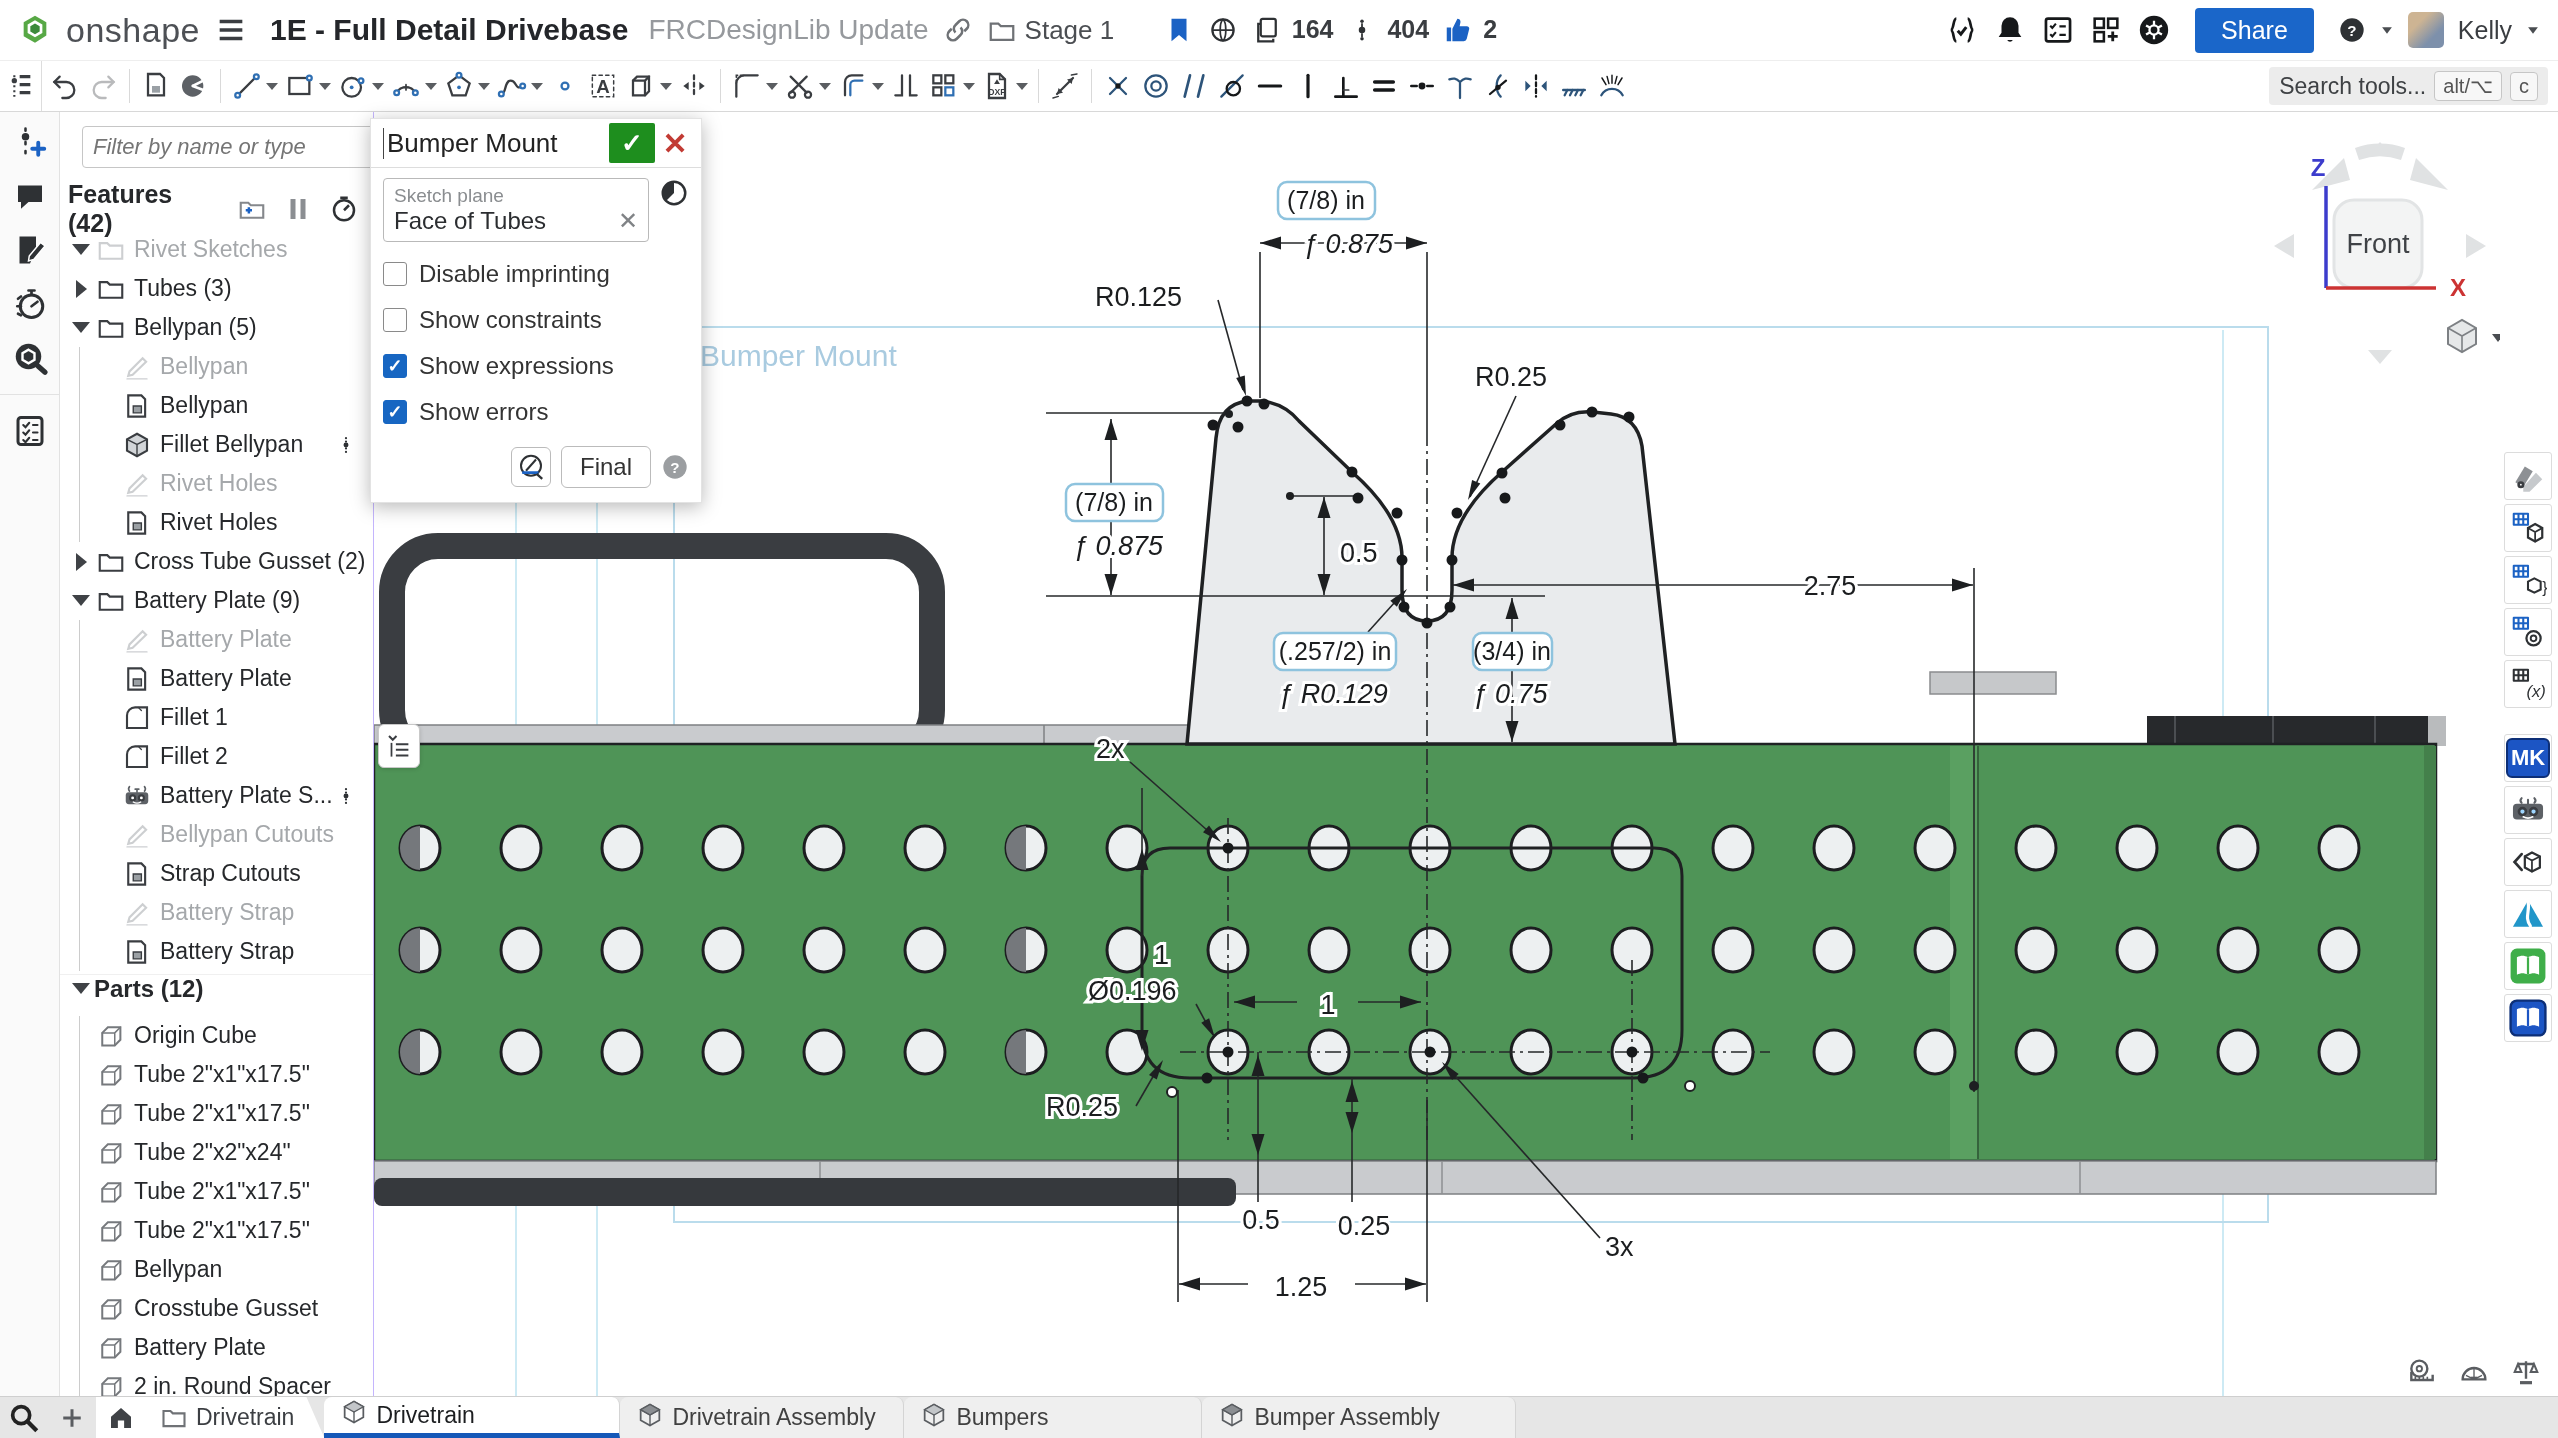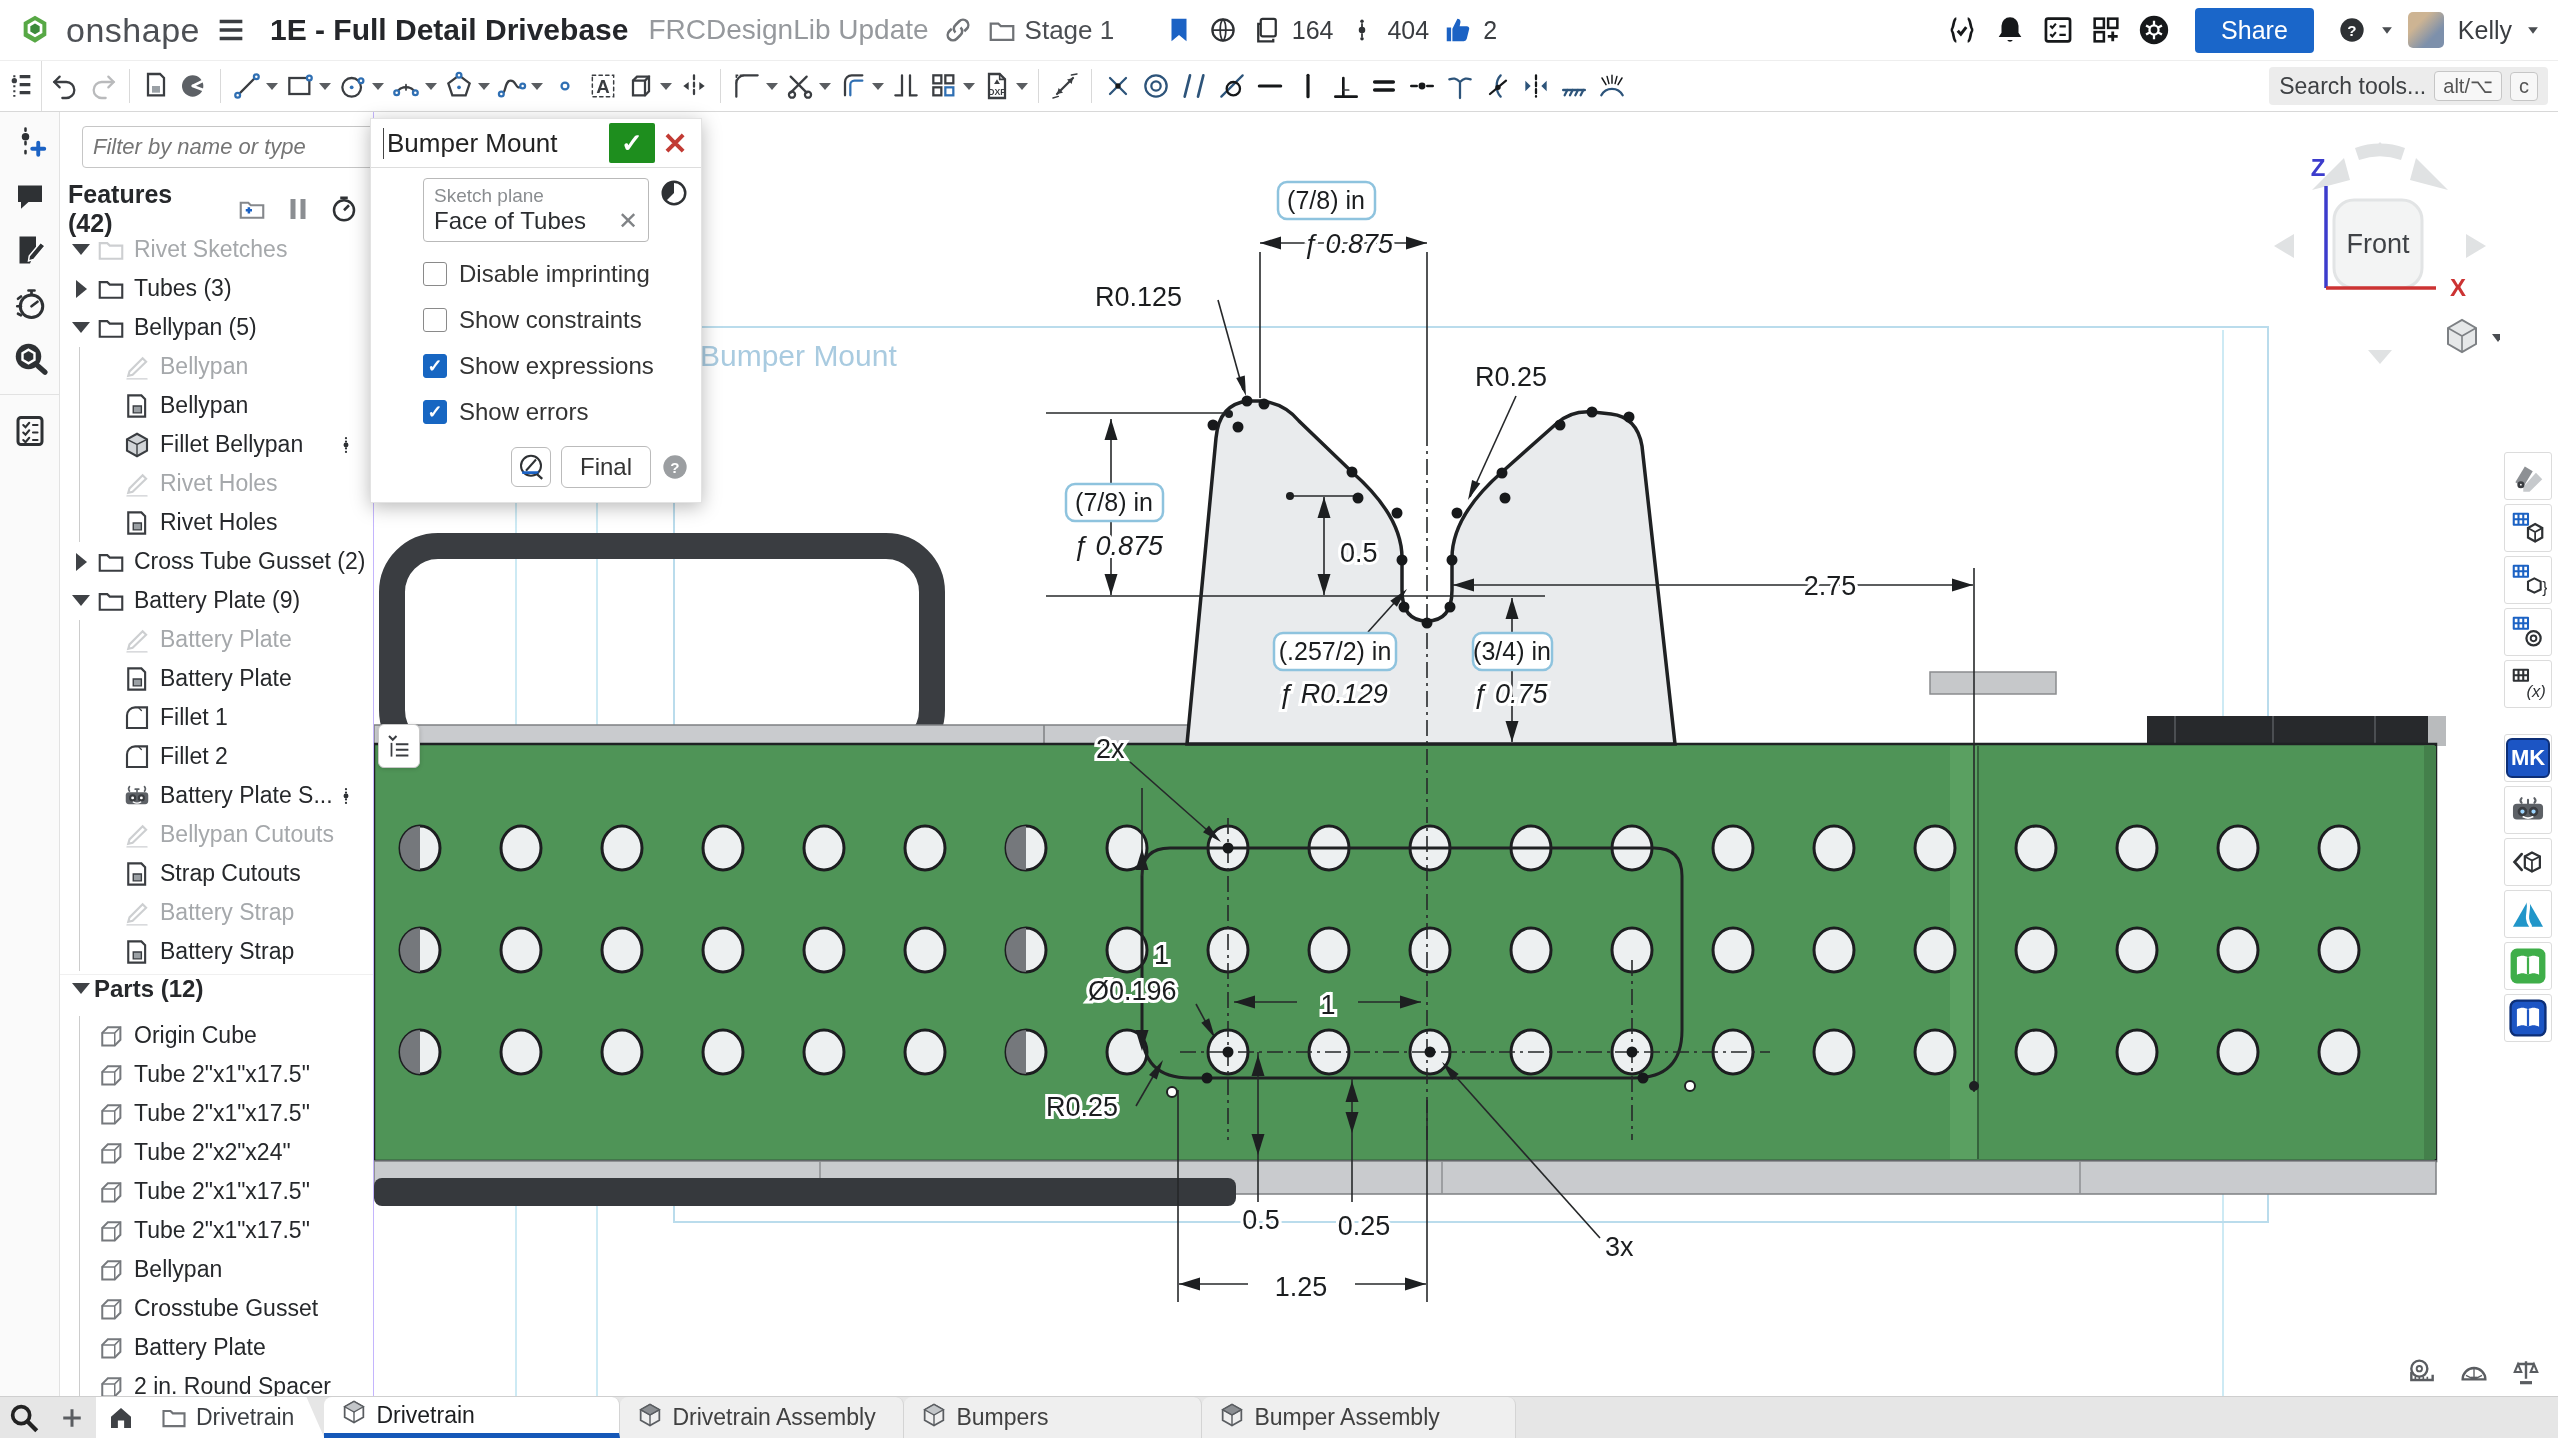--- a/index.html
+++ b/index.html
@@ -7,21 +7,21 @@
               font-family:"Liberation Sans", sans-serif; }
   svg text { font-family:"Liberation Sans", sans-serif; }
 
   
   .header { height:60px; display:flex; align-items:center; padding:0 18px; background:#fff; gap:14px; }
   .logo-word { font-size:34px; color:#4d5055; letter-spacing:.5px; }
   .doc-title { font-size:30px; font-weight:bold; color:#24262a; margin-left:8px; white-space:nowrap; }
   .doc-sub { font-size:28px; color:#96999d; margin-left:6px; white-space:nowrap; }
   .stage { display:flex; align-items:flex-end; gap:8px; font-size:26px; color:#4b4e52; }
   .hspace { flex:1; }
-  .stat { display:flex; align-items:flex-end; gap:10px; font-size:25px; color:#3a3d41; }
+  .stat { display:flex; align-items:flex-start; gap:10px; font-size:25px; color:#3a3d41;font-weight:bold; }
   .icon24 { width:30px; height:30px; display:inline-block; }
   .icon28 { width:34px; height:34px; display:inline-block; }
   .share-btn { background:#1a66c9; color:#fff; font-size:25px; border:none; border-radius:4px;
                padding:8px 26px; margin:0 10px; }
   .avatar { width:36px; height:36px; border-radius:5px;
             background:linear-gradient(135deg,#cdb493 30%,#7d90ab 70%); }
   .kelly { font-size:25px; color:#3a3d41; }
   .tiny-caret { width:0; height:0; border-left:7px solid transparent; border-right:7px solid transparent;
                 border-top:9px solid #4a4d51; display:inline-block; }
 
@@ -82,21 +82,21 @@
 
   
   .dialog { position:absolute; left:370px; top:6px; width:332px; background:#fff; z-index:10;
             box-shadow:0 4px 18px rgba(0,0,0,.28); border:1px solid #e3e3e3; }
   .dlg-titlebar { display:flex; align-items:center; height:48px; padding:0 6px 0 12px; }
   .dlg-title { flex:1; font-size:26px; color:#222; border-left:1.5px solid #444; padding-left:3px; }
   .dlg-ok { width:46px; height:40px; background:#1e8e1e; border:none; border-radius:2px; color:#fff;
             font-size:26px; font-weight:bold; }
   .dlg-x { width:40px; height:40px; background:none; border:none; color:#c23b34; font-size:30px; font-weight:bold; }
   .dlg-divider { border-top:1px solid #ddd; }
-  .dlg-body { padding:10px 12px 14px;margin-left:40px; }
+  .dlg-body { padding:10px 12px 14px; }
   .plane-row { display:flex; align-items:flex-start; gap:10px; }
   .plane-box { flex:1; border:1px solid #b9b9b9; border-radius:4px; padding:6px 10px; }
   .plane-label { font-size:19px; color:#8a8d90; }
   .plane-val-row { display:flex; align-items:center; }
   .plane-value { font-size:24px; color:#2b2d30; flex:1; }
   .plane-clear { font-size:24px; color:#808386; }
   .chk-row { display:flex; align-items:center; gap:12px; margin-top:18px; }
   .chk { width:24px; height:24px; border:1.5px solid #8a8a8a; border-radius:3px; background:#fff;
          display:flex; align-items:center; justify-content:center; }
   .chk.on { background:#1766c2; border-color:#1766c2; color:#fff; font-size:18px; font-weight:bold; }

